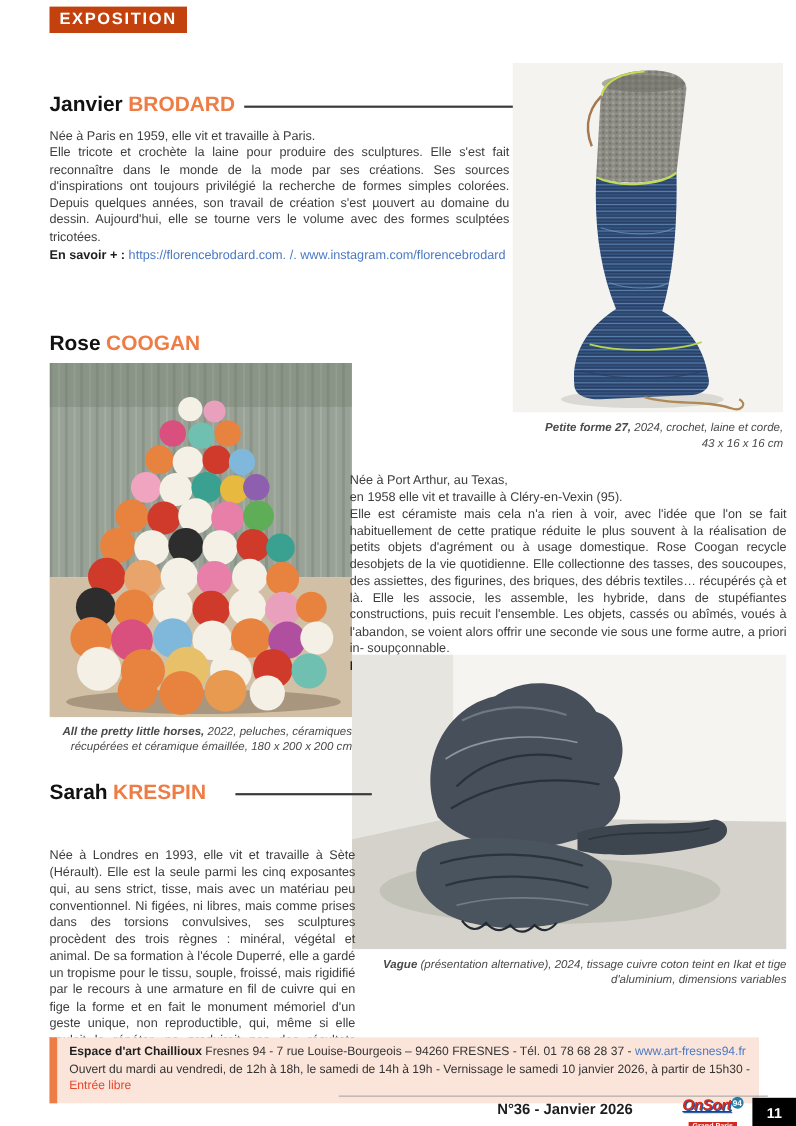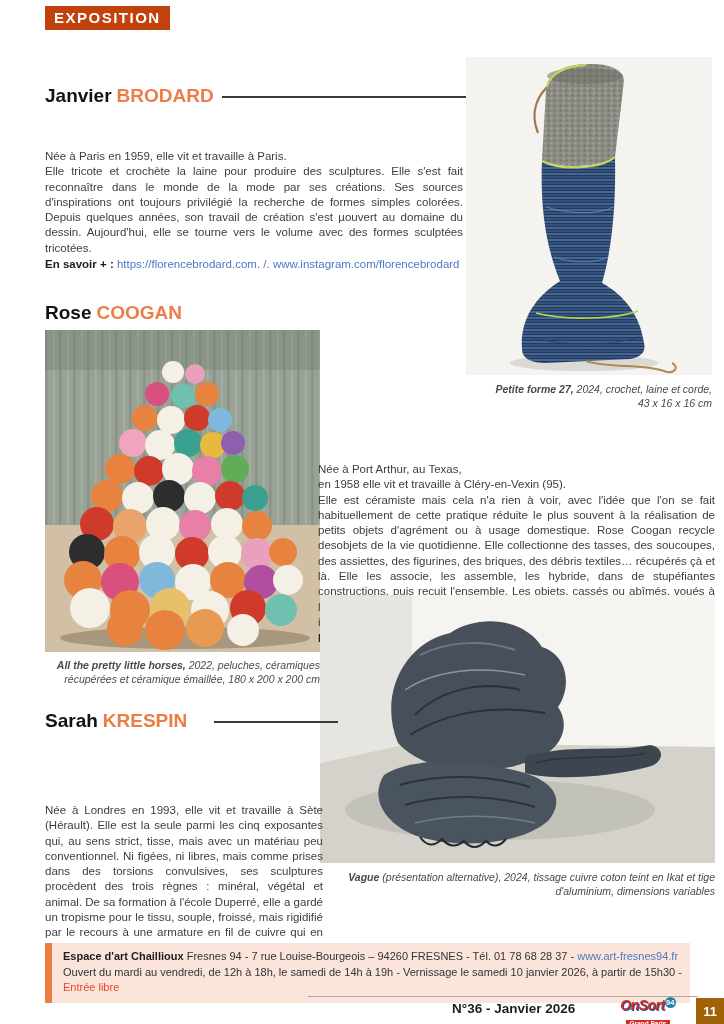--- a/index.html
+++ b/index.html
@@ -3,44 +3,44 @@
 <meta charset="utf-8">
 <style>
   html,body{margin:0;padding:0;background:#ffffff;}
   .page{position:relative;width:724px;height:1024px;background:#fff;overflow:hidden;
         font-family:"Liberation Sans",sans-serif;color:#3d3d3d;}
   .badge{position:absolute;left:45px;top:6px;background:#c2410c;color:#fff;
          font-weight:bold;font-size:15px;letter-spacing:1.5px;padding:3px 9px 4px;}
   .artist-head{position:absolute;font-size:19px;font-weight:bold;color:#121212;white-space:nowrap;}
   .artist-head .last{color:#ee7c45;margin-left:5px;}
   .head-rule{position:absolute;height:2px;background:#3a3a3a;}
-  .para{position:absolute;font-size:11.5px;line-height:15.3px;color:#3d3d3d;text-align:justify;margin-top:32px;}
+  .para{position:absolute;font-size:11.5px;line-height:15.3px;color:#3d3d3d;text-align:justify;}
   .para .intro{display:block;text-align:left;}
   .more-line{margin-top:1px;text-align:left;font-size:11.5px;}
   .more-label{font-weight:bold;color:#1e1e1e;}
   .link{color:#4a79c4;cursor:pointer;}
   .caption{position:absolute;font-size:10.5px;font-style:italic;color:#4a4a4a;
            text-align:right;line-height:13.5px;}
   .cap-title{font-weight:bold;}
   .art{position:absolute;display:block;}
   .venue-box{position:absolute;left:45px;top:943px;width:645px;box-sizing:border-box;
              background:#fbe5da;border-left:7px solid #ee7c45;
              padding:6px 8px 7px 11px;font-size:11px;line-height:15.5px;color:#333;}
   .venue-name{font-weight:bold;color:#1e1e1e;}
   .free{color:#e8452c;margin-top:40px;}
   .bottom-rule{position:absolute;left:308px;top:996px;width:390px;height:1px;background:#a9a9a9;}
   .issue{position:absolute;left:452px;top:1001px;font-weight:bold;font-size:13.5px;color:#1e1e1e;}
-  .logo{position:absolute;left:608px;top:997px;width:80px;height:26px;text-align:center;line-height:1;}
+  .logo{position:absolute;left:608px;top:997px;width:80px;height:26px;text-align:center;line-height:1;text-decoration:underline;}
   .logo-main{font-weight:bold;font-style:italic;font-size:14px;color:#d42b1e;
              text-shadow:1px 1px 0 #2255a4;letter-spacing:-0.5px;}
   .logo-badge{display:inline-block;background:#2a7fa8;color:#fff;font-size:7.5px;font-weight:bold;
               border-radius:50%;width:11px;height:11px;line-height:11px;vertical-align:top;}
   .logo-sub{display:inline-block;background:#d42b1e;color:#fff;font-size:6.5px;font-weight:bold;
             padding:1px 4px;margin-top:1px;}
-  .page-num{position:absolute;right:0;top:998px;width:28px;height:26px;background:#a16207;
+  .page-num{position:absolute;right:0;top:998px;width:40px;height:26px;background:#000000;
             color:#fff;font-weight:bold;font-size:13px;display:flex;align-items:center;justify-content:center;}
 </style>
 </head>
 <body>
 
 <div class="page">
 
   <div class="badge">EXPOSITION</div>
 
   <div class="artist-head" style="left:45px;top:85px;">

